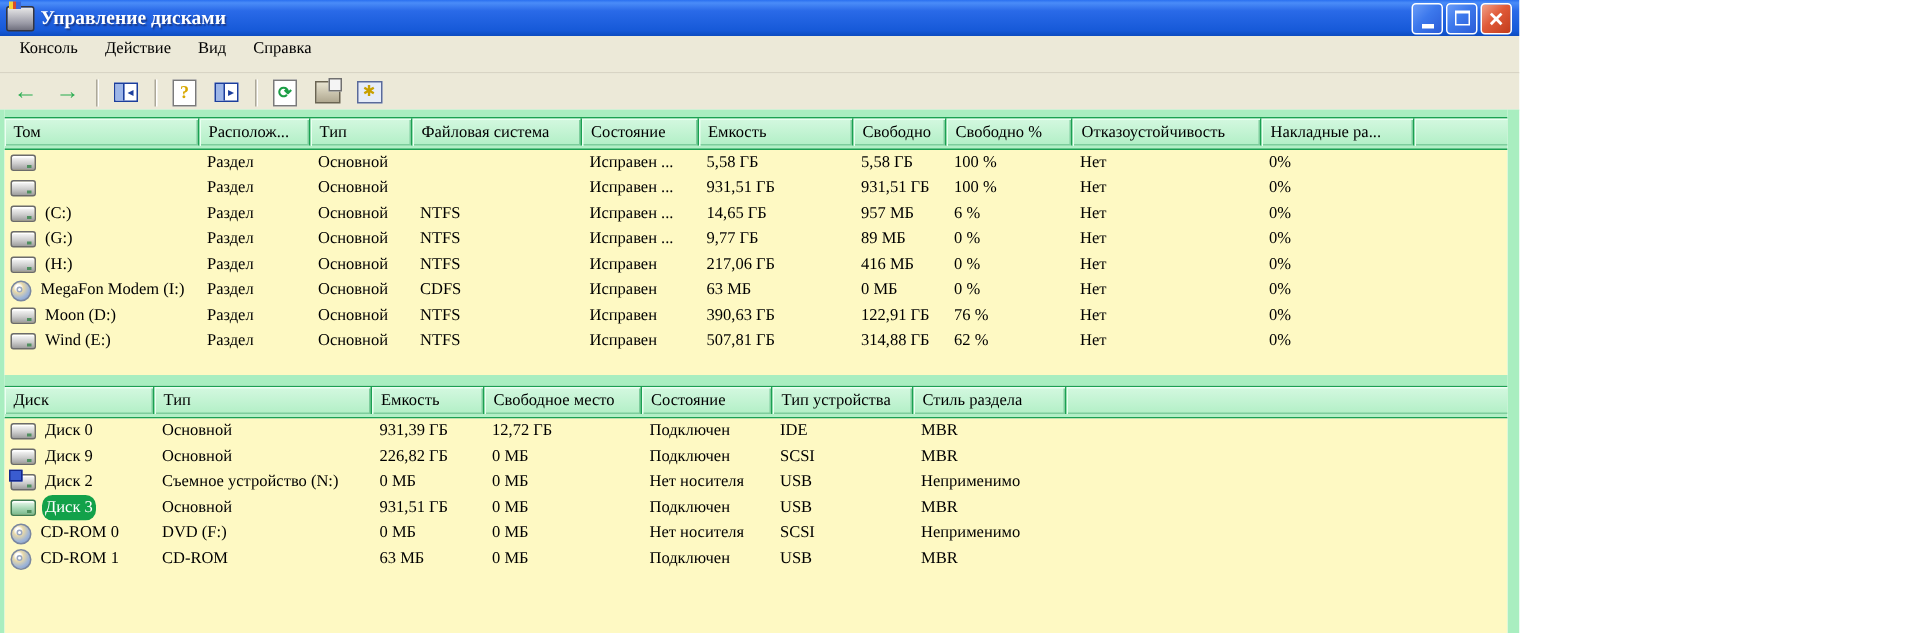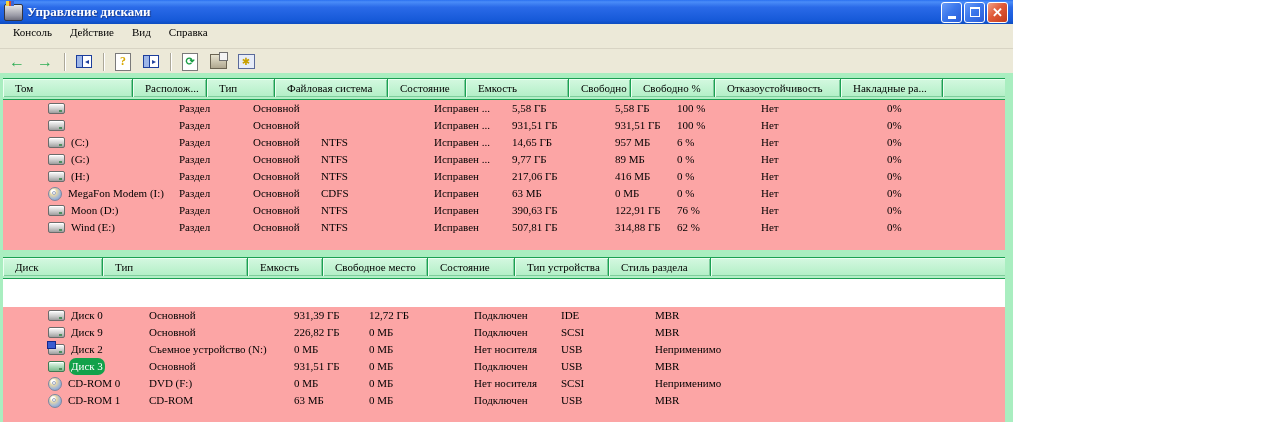--- a/index.html
+++ b/index.html
@@ -49,29 +49,29 @@
 
   
   .workspace{position:absolute;top:73px;left:0;right:0;bottom:0;
     border-left:3px solid #a9eec0;border-right:8px solid #a9eec0;box-sizing:border-box;
     display:flex;flex-direction:column;background:#fff;}
   .strip{height:5px;background:#a9eec0;flex:0 0 auto;}
   .splitter{height:7px;background:#a9eec0;flex:0 0 auto;cursor:row-resize;}
 
   .pane{display:flex;flex-direction:column;overflow:hidden;}
   .pane.top{height:172px;flex:0 0 auto;}
-  .pane.bottom{flex:1 1 auto;gap:28px;}
+  .pane.bottom{flex:1 1 auto;}
 
   .hdr{display:flex;height:20px;flex:0 0 auto;border-top:1px solid #1ba052;border-bottom:1px solid #1ba052;background:#b2efc6;}
-  .hcell{height:18px;line-height:18px;box-sizing:border-box;padding-left:12px;white-space:nowrap;overflow:hidden;
+  .hcell{height:18px;line-height:18px;box-sizing:border-box;padding-left:6px;white-space:nowrap;overflow:hidden;
     background:linear-gradient(180deg,#d4f8e0,#b2efc6);border-right:1px solid #1ba052;
     box-shadow:inset 1px 1px 0 #eafff1,inset -1px -1px 0 #7dcd9c;cursor:default;}
   .hcell.fill{flex:1 1 auto;border-right:none;box-shadow:inset 1px 1px 0 #eafff1,inset 0 -1px 0 #7dcd9c;}
 
-  .rows{flex:1 1 auto;background:#fca5a5;padding-left:41px;}
+  .rows{flex:1 1 auto;background:#fef9c3;}
   .row{display:flex;height:17px;line-height:17px;}
   .cell{box-sizing:border-box;padding-left:5px;white-space:nowrap;overflow:hidden;}
   .cell.first{display:flex;align-items:center;padding-left:2px;}
   .lbl{padding:0 2px;}
   .lbl.selected{background:#12a14a;color:#fff;border-radius:7px;}
 
   
   .tc0{width:130px}.tc1{width:74px}.tc2{width:68px}.tc3{width:113px}.tc4{width:78px}
   .tc5{width:103px}.tc6{width:62px}.tc7{width:84px}.tc8{width:126px}.tc9{width:102px}
   

